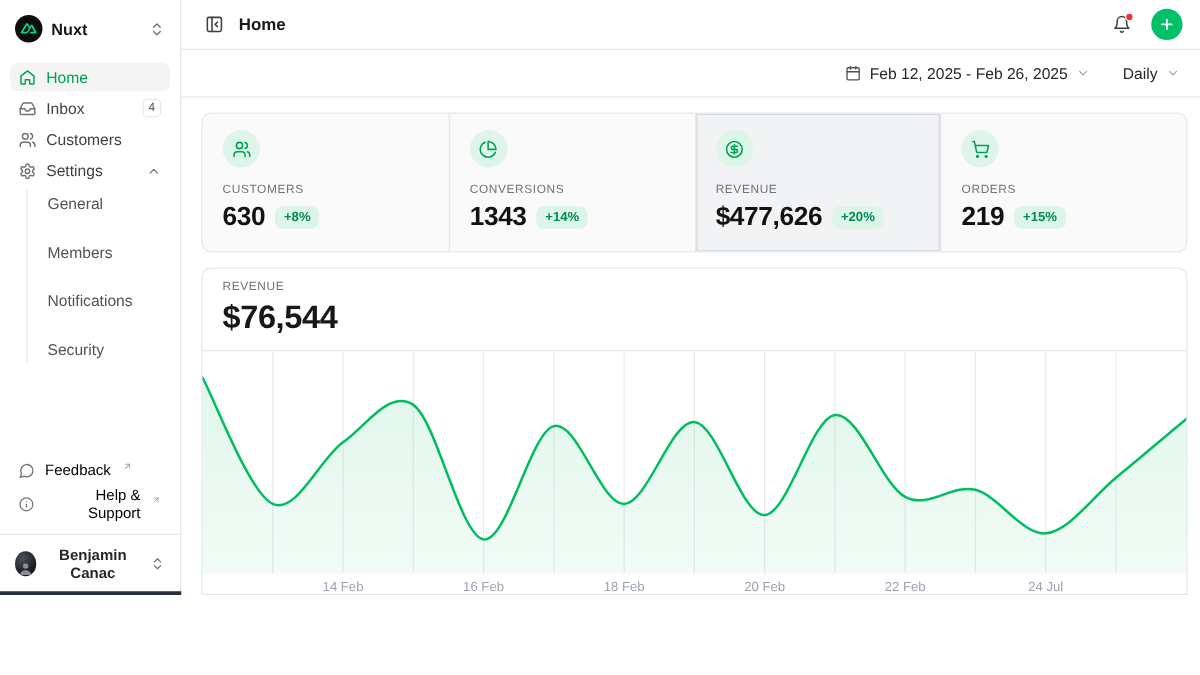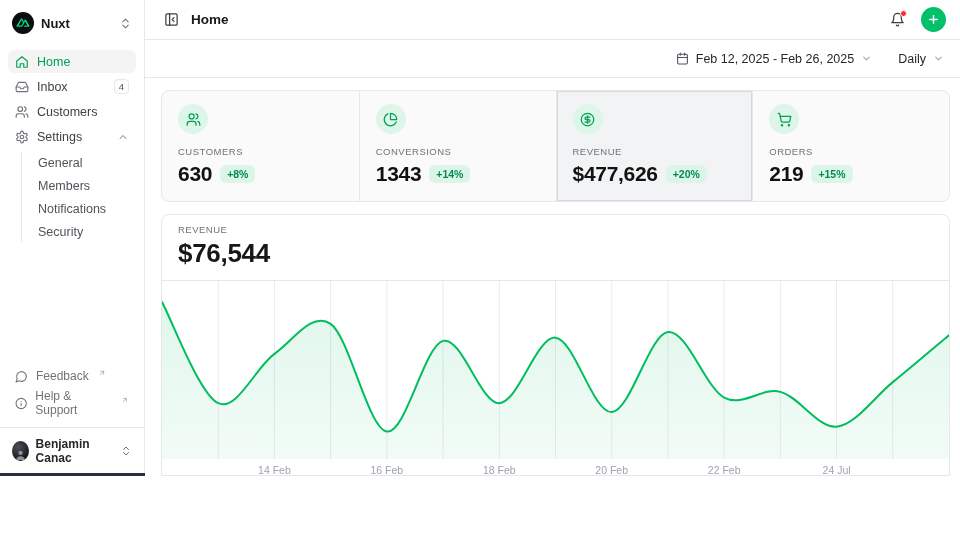--- a/index.html
+++ b/index.html
@@ -29,34 +29,34 @@
   .nav-item { display:flex; align-items:center; gap:8px; height:23px; padding:0 7px;
     border-radius:6px; font-size:12.5px; font-weight:500; color:#3f3f46; cursor:pointer; }
   .nav-item svg { width:14px; height:14px; color:#71717a; flex:none; }
   .nav-item.active { background:#f4f4f5; color:#00a155; }
   .nav-item.active svg { color:#00a155; }
   .nav-badge { margin-left:auto; border:1px solid #e5e7eb; border-radius:4px; font-size:9.5px;
     color:#52525b; padding:1px 4px; font-weight:500; background:#fff; }
   .nav-caret { margin-left:auto; color:#9ca3af; display:flex; }
   .nav-caret svg { width:12px; height:12px; }
   .sub-list { border-left:1px solid #e5e7eb; margin-left:13px; padding-left:10px;
-    display:flex; flex-direction:column; gap:2px; margin-top:2px; }
+    display:flex; flex-direction:column; gap:18px; margin-top:2px; }
   .sub-item { height:21px; display:flex; align-items:center; font-size:12.5px; color:#52525b;
     padding:0 6px; border-radius:6px; cursor:pointer; }
   .sidebar-spacer { flex:1; }
   .side-link { display:flex; align-items:flex-start; gap:8px; padding:3px 7px; font-size:12px;
-    color:#737373; font-weight:500; cursor:pointer; border-radius:6px; align-items:center; }
+    color:#000000; font-weight:500; cursor:pointer; border-radius:6px; align-items:center;text-align:right; }
   .side-link svg.ic { width:13px; height:13px; color:#71717a; }
   .ext-arrow { width:8px; height:8px; color:#9ca3af; margin-left:1px; margin-top:-6px; }
   .side-divider { border-top:1px solid #e5e7eb; margin:7px -8px 6px; }
   .user-row { display:flex; align-items:center; gap:7px; padding:3px 4px; cursor:pointer; border-radius:6px; }
   .avatar { width:20px; height:20px; border-radius:50%; background:radial-gradient(circle at 35% 30%, #4a4f58, #17191d 70%);
     display:flex; align-items:flex-end; justify-content:center; overflow:hidden; }
   .avatar svg { width:13px; height:13px; color:#8b8f98; }
-  .user-name { font-size:12px; font-weight:600; color:#27272a; }
+  .user-name { font-size:12px; font-weight:600; color:#27272a;text-align:center; }
 
   
   .main { flex:1; display:flex; flex-direction:column; min-width:0; }
   .topbar { height:40px; border-bottom:1px solid #e5e7eb; display:flex; align-items:center;
     padding:0 14px 0 16px; gap:10px; }
   .collapse-btn { width:20px; height:20px; display:flex; align-items:center; justify-content:center;
     color:#3f3f46; cursor:pointer; border-radius:4px; }
   .collapse-btn svg { width:15px; height:15px; }
   .page-title { font-size:13.5px; font-weight:700; }
   .topbar-right { margin-left:auto; display:flex; align-items:center; gap:13px; }

